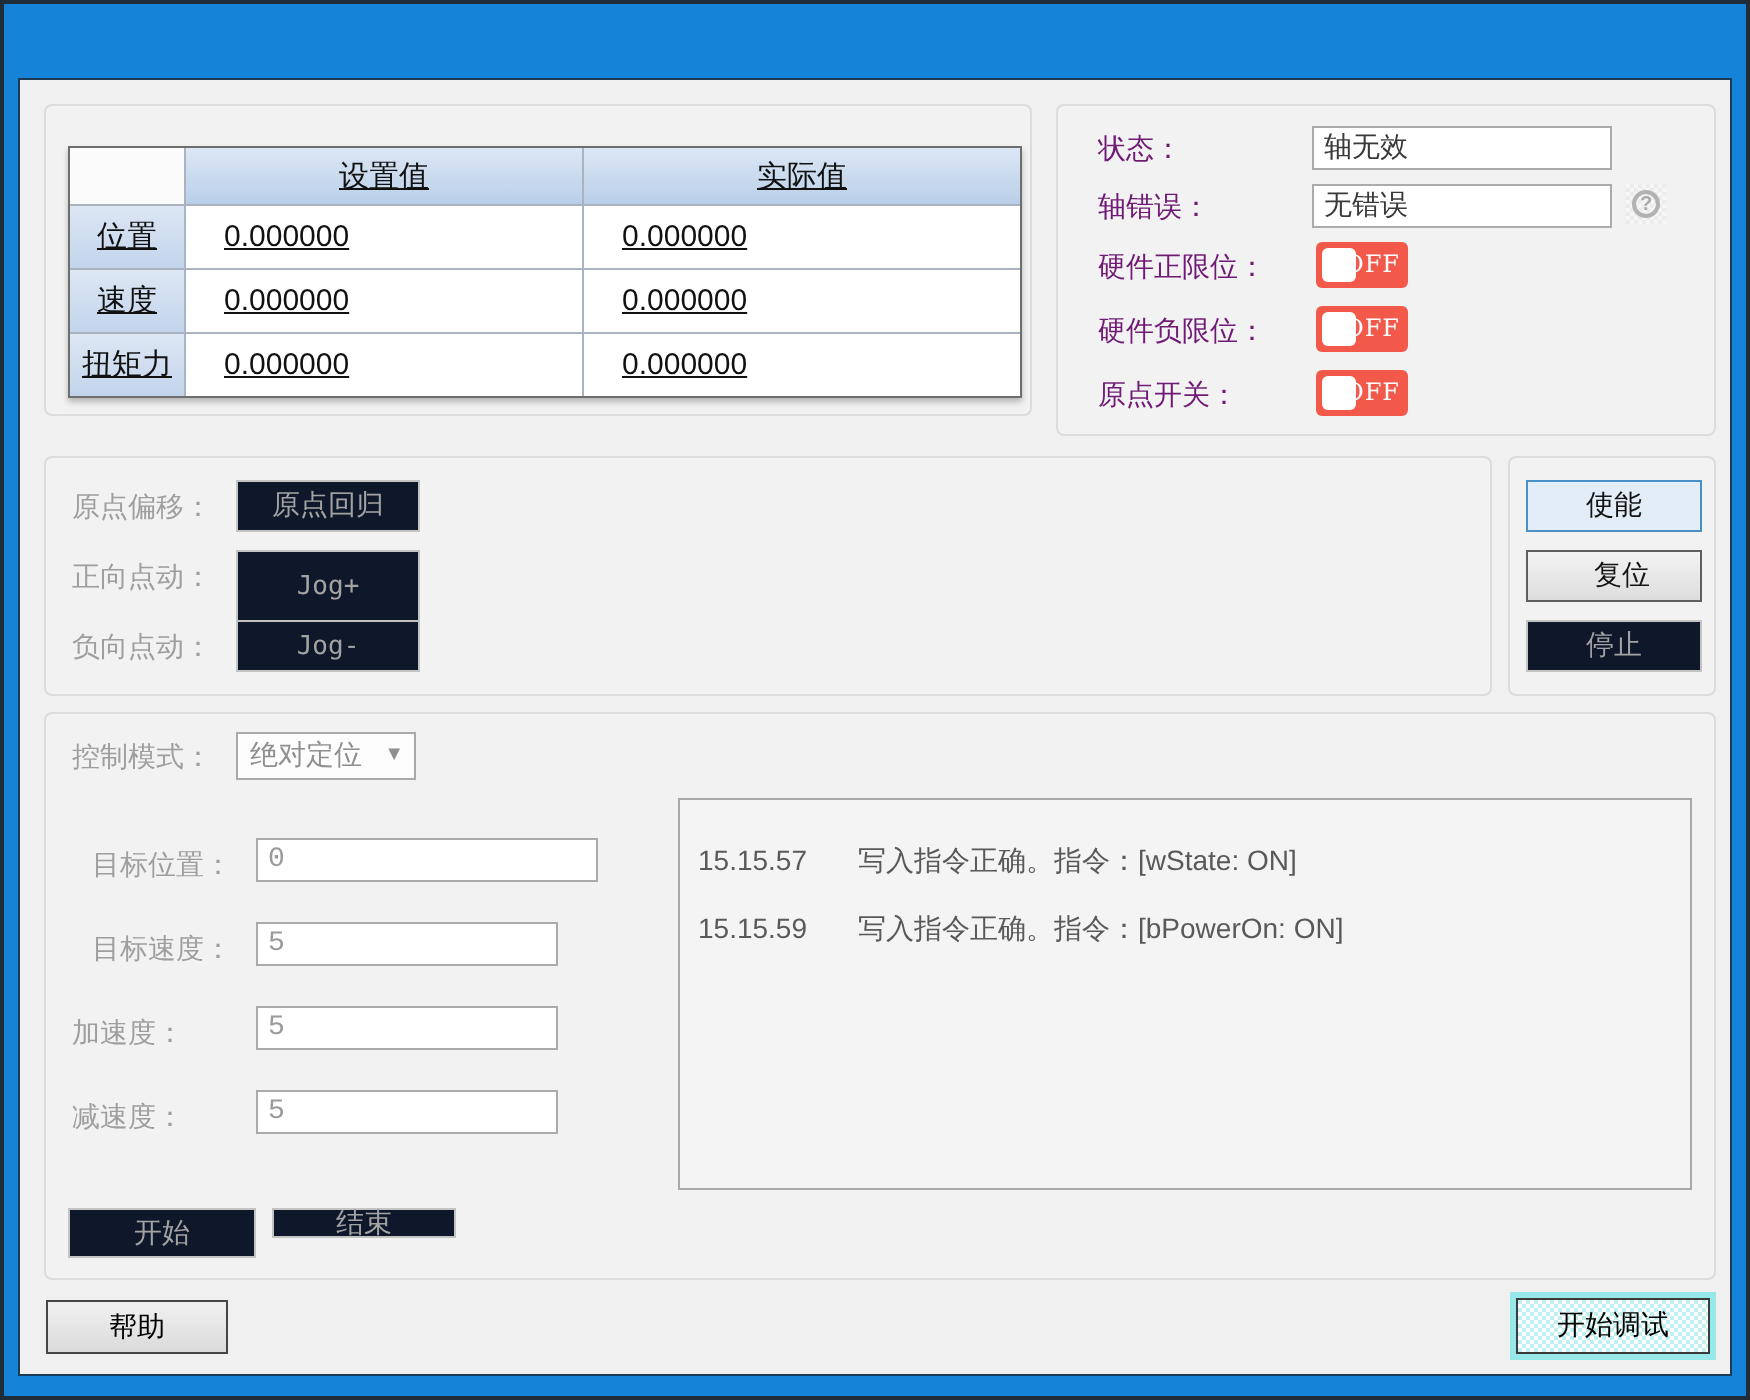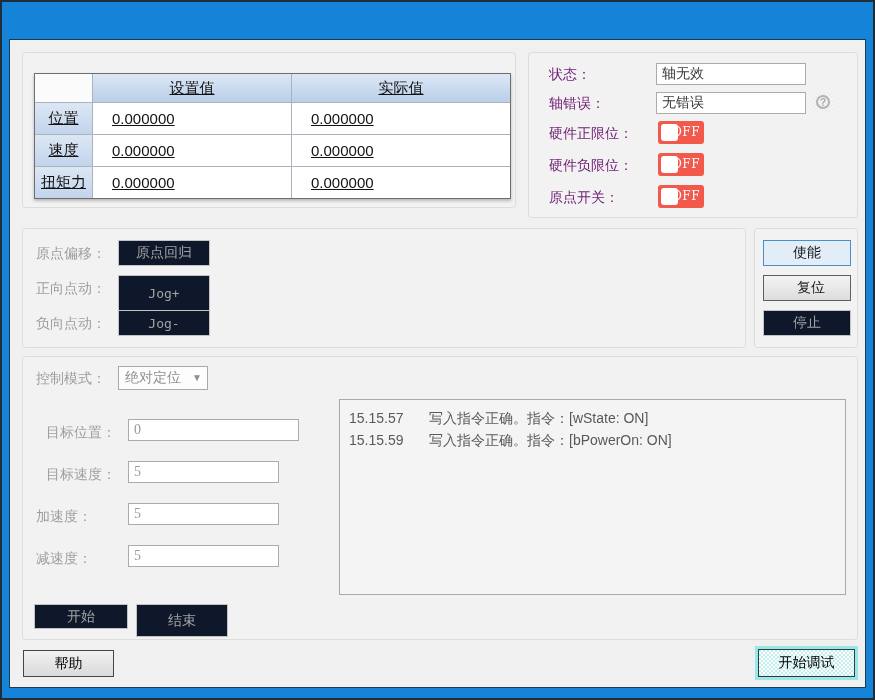--- a/index.html
+++ b/index.html
@@ -47,21 +47,21 @@
   .corner { background: #fbfbfb; }
   .th { background: linear-gradient(#dce7f5, #b9cfe8); justify-content: center; }
   .rh { background: linear-gradient(#dde7f4, #c2d4ec); justify-content: center; }
   .td { background: #ffffff; padding-left: 19px; }
 
   
   .lbl   { position: absolute; font-size: 14px; color: #701a75; white-space: nowrap; }
   .lbl-d { position: absolute; font-size: 14px; color: #9e9e9e; white-space: nowrap; }
   .tbx {
     position: absolute; height: 22px; border: 1px solid #ababab; background: #fff;
-    font-family: Liberation Serif, serif; font-size: 14px; color: #3a3a3a;
+    font-family: Liberation Mono, monospace; font-size: 14px; color: #3a3a3a;
     padding: 0 5px; outline: none;
   }
   .tbx-dim { color: #9a9a9a; }
   .help-ico {
     position: absolute; width: 20px; height: 20px;
     background: repeating-conic-gradient(#ececec 0% 25%, #f6f6f6 0% 50%) 0 0/4px 4px;
     display: flex; align-items: center; justify-content: center;
   }
   .help-circ {
     width: 14px; height: 14px; border: 2px solid #b2b2b2; border-radius: 50%;
@@ -103,21 +103,21 @@
     border: 1px solid #a9a9a9; background: #fdfdfd; color: #8f8f8f;
     font-size: 14px; display: flex; align-items: center; padding-left: 6px;
   }
   .dd-arrow { position: absolute; right: 5px; top: 5px; color: #8f8f8f; font-size: 10px; }
   
   .log {
     position: absolute; left: 316px; top: 42px; width: 507px; height: 196px;
     border: 1px solid #a9a9a9; background: #f4f4f4; padding: 7px 9px;
     font-size: 14px; color: #595959; overflow: hidden;
   }
-  .entry { display: flex; line-height: 22px; }
+  .entry { display: flex; line-height: 22px; margin-top: 12px; }
   .etime { width: 80px; flex: none; }
 </style>
 </head>
 <body>
 
 <div class="window">
 
 
   <div class="client">
 
@@ -211,20 +211,20 @@
           <span class="etime">15.15.57</span>
           <span>写入指令正确。指令：[wState: ON]</span>
         </div>
         <div class="entry">
           <span class="etime">15.15.59</span>
           <span>写入指令正确。指令：[bPowerOn: ON]</span>
         </div>
       </div>
 
       <div class="btn btn-dis" style="left:11px; top:247px; width:94px; height:25px">开始</div>
-      <div class="btn btn-dis" style="left:113px; top:247px; width:92px; height:33px">结束</div>
+      <div class="btn btn-dis" style="left:113px; top:247px; width:92px; height:15px">结束</div>
     </div>
 
     <div class="btn btn-help" style="left:13px; top:610px; width:91px; height:27px">帮助</div>
     <div class="btn btn-debug" style="left:748px; top:609px; width:97px; height:28px">开始调试</div>
 
   </div>
 </div>
 
 </body></html>

